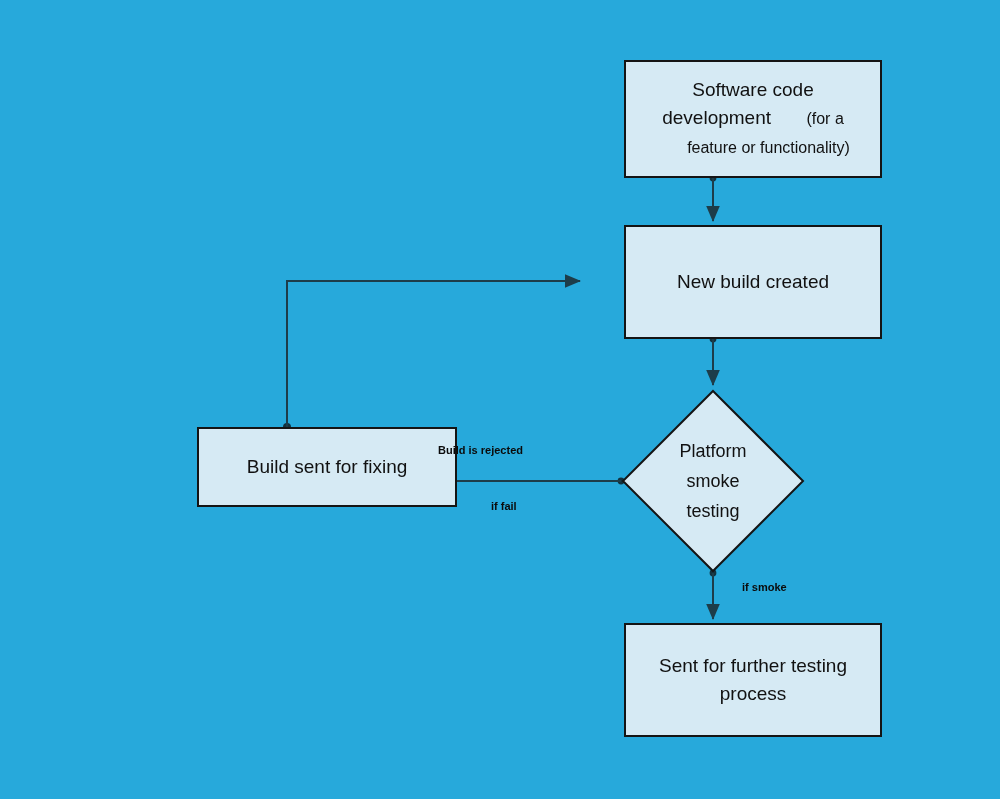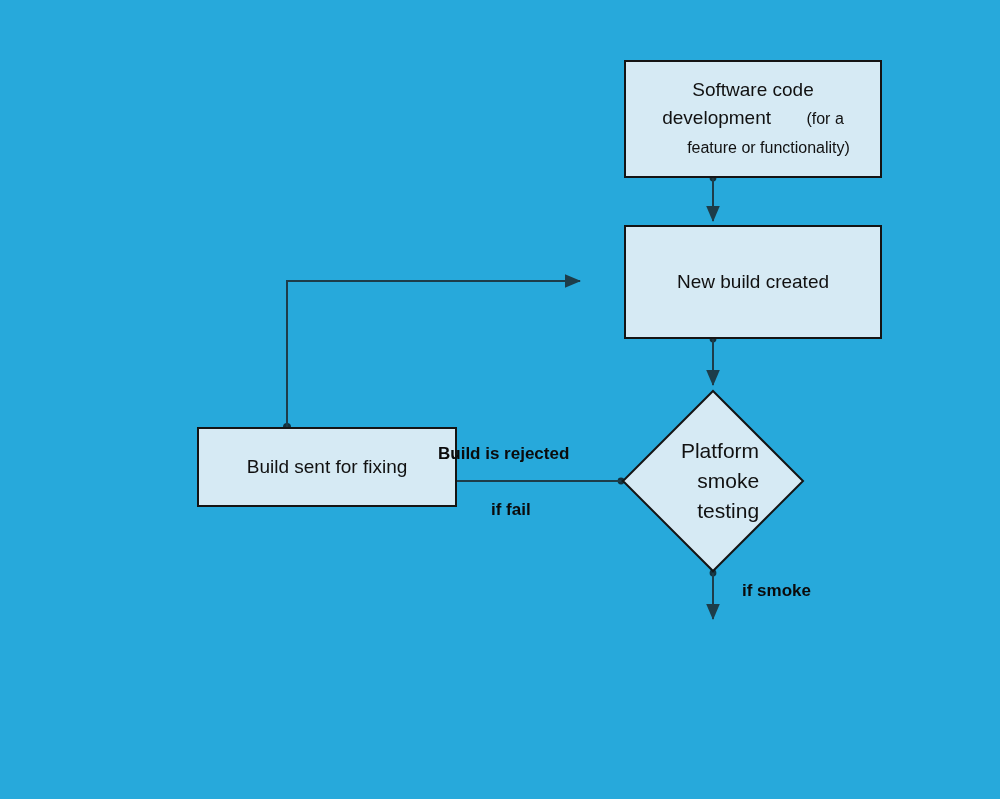--- a/index.html
+++ b/index.html
@@ -60,38 +60,38 @@
     z-index: 3;
   }
   #node-decision .diamond-shape {
     position: absolute;
     left: 0; top: 0;
     width: 184px;
     height: 184px;
   }
   #node-decision .diamond-label {
     position: absolute;
-    left: 7px;
+    left: 0;
     top: 0;
     width: 184px;
     height: 184px;
     display: flex;
     align-items: center;
     justify-content: center;
-    text-align: right;
+    text-align: center;
     color: #111111;
-    font-size: 21px;
+    font-size: 18px;
     line-height: 30px;
     pointer-events: none;
   }
 
   .edge-label {
     position: absolute;
     color: #0b0b0b;
-    font-size: 17px;
+    font-size: 11px;
     font-weight: bold;
     white-space: nowrap;
     z-index: 4;
   }
   #label-rejected { left: 438px; top: 444px; }
   #label-if-fail  { left: 491px; top: 500px; }
   #label-if-pass  { left: 742px; top: 581px; }
 </style>
 </head>
 <body>
@@ -153,18 +153,24 @@
         <span>smoke</span><br>
         <span>testing</span>
       </div>
     </div>
   </div>
 
   <div class="node" id="node-fixing">
     <div class="inner">Build sent for fixing</div>
   </div>
 
+  <div class="node" id="node-further">
+    <div class="inner">
+      <span>Sent for further testing</span><br>
+      <span>process</span>
+    </div>
+  </div>
 
   <div class="edge-label" id="label-rejected">Build is rejected</div>
   <div class="edge-label" id="label-if-fail">if fail</div>
   <div class="edge-label" id="label-if-pass">if smoke</div>
 
 </div>
 
 </body></html>

